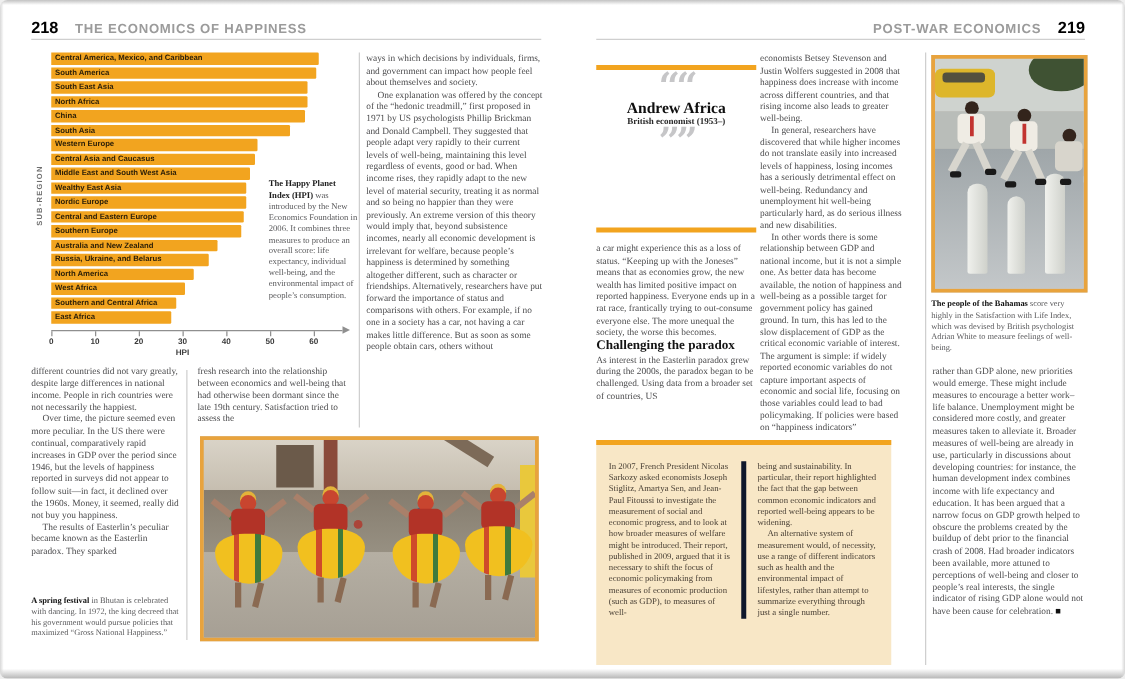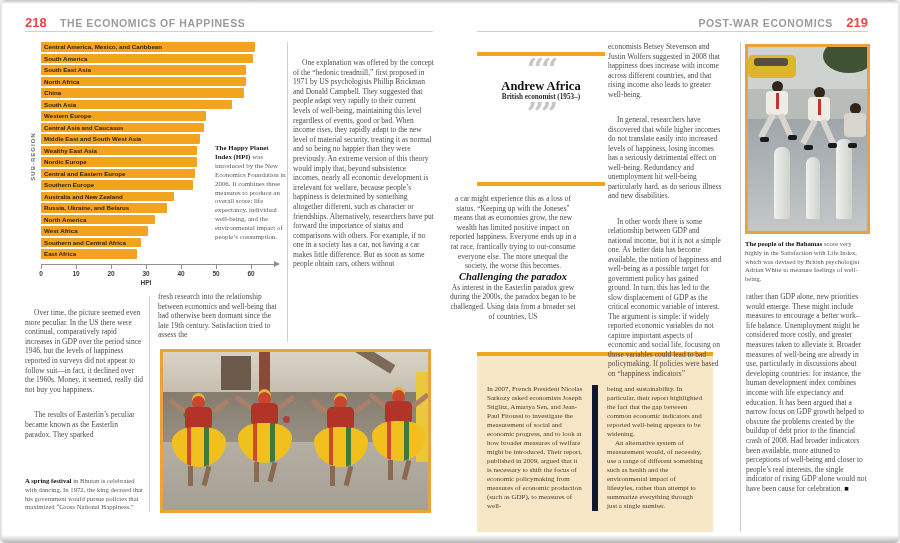--- a/index.html
+++ b/index.html
@@ -7,21 +7,21 @@
           font-family:"Liberation Serif",serif;border-radius:6px;}
   .abs{position:absolute;}
   
   .edge-top{left:0;top:0;width:900px;height:4px;background:linear-gradient(180deg,#c2c2c2,rgba(255,255,255,0));}
   .edge-bottom{left:0;bottom:0;width:900px;height:8px;background:linear-gradient(0deg,#b5b5b5,rgba(255,255,255,0));}
   .edge-left{left:0;top:0;width:3px;height:543px;background:linear-gradient(90deg,#d8d8d8,rgba(255,255,255,0));}
   .edge-right{right:0;top:0;width:3px;height:543px;background:linear-gradient(270deg,#d8d8d8,rgba(255,255,255,0));}
 
   
   .runhead{top:13px;font-family:"Liberation Sans",sans-serif;font-weight:bold;}
-  .pagenum{font-size:13px;color:#ef4444;}
+  .pagenum{font-size:13px;color:#000000;}
   .headtitle{font-size:10.5px;color:#9b9b9b;letter-spacing:.6px;}
   .headrule{top:31px;height:1px;background:#cfcfcf;}
 
   
   .chart{left:25px;top:40px;width:262px;height:252px;}
   .ylab{left:-52px;top:112px;width:120px;height:9px;line-height:9px;text-align:center;
         transform:rotate(-90deg);font-family:"Liberation Sans",sans-serif;font-weight:bold;
         font-size:6px;color:#6e6e6e;letter-spacing:1px;}
   .rows{left:16px;top:2px;}
   .hpi-row{height:11.5px;}
@@ -36,43 +36,43 @@
   .hpi-ticklab{position:absolute;top:6px;width:16px;text-align:center;
                font-family:"Liberation Sans",sans-serif;font-weight:bold;font-size:6.5px;color:#3a3a3a;}
   .xlab{position:absolute;left:0;top:15px;width:210px;text-align:center;
         font-family:"Liberation Sans",sans-serif;font-weight:bold;font-size:6.5px;color:#3a3a3a;}
   .chartnote{left:190px;top:104px;width:72px;font-size:6.9px;line-height:8.9px;color:#5a5a5c;}
   .chartnote b{color:#1c1c1c;}
 
   
   .col{font-size:7.5px;line-height:9.6px;color:#4c4c4e;text-align:left;}
   .col p{margin:0;}
-  .col p.ind{text-indent:9px;margin-top:16px;}
+  .col p.ind{text-indent:9px;}
   .vrule{width:1px;background:#cfcfcf;}
-  .subhead{font-size:10.5px;line-height:12px;font-weight:bold;color:#141414;margin:4px 0 2px 0;font-style:italic;}
+  .subhead{font-size:10.5px;line-height:12px;font-weight:bold;color:#141414;margin:4px 0 2px 0;}
   .caption{font-size:6.7px;line-height:8.8px;color:#5a5a5c;}
   .caption b{color:#111;}
 
   
   .quote{left:477px;top:52px;width:128px;height:134px;text-align:center;}
   .qbar{position:absolute;left:0;width:128px;height:4px;background:#F2A41F;}
   .qmark{font-family:"DejaVu Serif",serif;font-size:30px;line-height:20px;color:#c6c6c8;letter-spacing:-3px;font-weight:bold;}
   .qtext{font-size:10px;line-height:12.2px;color:#515153;margin:2px 4px;}
   .qauthor{font-size:12.5px;line-height:13px;font-weight:bold;color:#0f0f0f;}
   .qattr{font-size:7.2px;line-height:9px;font-weight:bold;color:#2a2a2a;}
 
   
   .mbox{left:477px;top:352px;width:236px;height:180px;box-sizing:border-box;background:#F8E7C6;
         border-top:4px solid #F2A41F;padding:7px 10px 8px 10px;}
   .mtitle{font-size:11.5px;font-weight:bold;color:#231a10;padding-bottom:4px;border-bottom:2px solid #1e1e1e;}
-  .mcols{display:flex;margin-top:22px;}
+  .mcols{display:flex;margin-top:6px;}
   .mcol{width:50%;font-size:7px;line-height:9px;color:#4a4136;}
   .mcol p{margin:0;}
   .mcol p.ind{text-indent:8px;}
-  .mcol2{border-left:6px solid #0f172a;padding-left:9px;}
+  .mcol2{border-left:4px solid #0f172a;padding-left:9px;}
   .mcol1{padding-right:9px;}
 
   
   .photo{box-sizing:border-box;border:3px solid #E8A33D;overflow:hidden;background:#cfc8bd;}
   .ph-bhutan{left:160px;top:349px;width:271px;height:164px;}
   .ph-bahamas{left:745px;top:44px;width:125px;height:190px;}
   .scene{position:absolute;left:0;top:0;right:0;bottom:0;}
 
   
   .bh-wall{position:absolute;left:0;top:0;width:100%;height:40px;background:linear-gradient(180deg,#d9d3c7,#c6beb0);}
@@ -252,32 +252,34 @@
         <span class="hpi-ticklab" style="left: 167px;">50</span>
         <div class="hpi-tick" style="left: 210px;"></div>
         <span class="hpi-ticklab" style="left: 202px;">60</span>
       </div>
     <div class="abs chartnote">
       <b>The Happy Planet Index (HPI) </b><span>was introduced by the New Economics Foundation in 2006. It combines three measures to produce an overall score: life expectancy, individual well-being, and the environmental impact of people’s consumption.</span>
     </div>
   </div>
 
   <div class="abs col" style="left:25px;top:292px;width:119px;">
+    <p>different countries did not vary greatly, despite large differences in national income. People in rich countries were not necessarily the happiest.</p>
     <p class="ind">Over time, the picture seemed even more peculiar. In the US there were continual, comparatively rapid increases in GDP over the period since 1946, but the levels of happiness reported in surveys did not appear to follow suit—in fact, it declined over the 1960s. Money, it seemed, really did not buy you happiness.</p>
     <p class="ind">The results of Easterlin’s peculiar became known as the Easterlin paradox. They sparked</p>
   </div>
   <div class="abs caption" style="left:25px;top:477px;width:122px;">
     <b>A spring festival </b><span>in Bhutan is celebrated with dancing. In 1972, the king decreed that his government would pursue policies that maximized “Gross National Happiness.”</span>
   </div>
   <div class="abs vrule" style="left:149px;top:296px;height:216px;"></div>
   <div class="abs col" style="left:158px;top:292px;width:122px;">
     <p>fresh research into the relationship between economics and well-being that had otherwise been dormant since the late 19th century. Satisfaction tried to assess the</p>
   </div>
   <div class="abs vrule" style="left:287px;top:42px;height:300px;"></div>
   <div class="abs col" style="left:293px;top:42px;width:141px;">
+    <p>ways in which decisions by individuals, firms, and government can impact how people feel about themselves and society.</p>
     <p class="ind">One explanation was offered by the concept of the “hedonic treadmill,” first proposed in 1971 by US psychologists Phillip Brickman and Donald Campbell. They suggested that people adapt very rapidly to their current levels of well-being, maintaining this level regardless of events, good or bad. When income rises, they rapidly adapt to the new level of material security, treating it as normal and so being no happier than they were previously. An extreme version of this theory would imply that, beyond subsistence incomes, nearly all economic development is irrelevant for welfare, because people’s happiness is determined by something altogether different, such as character or friendships. Alternatively, researchers have put forward the importance of status and comparisons with others. For example, if no one in a society has a car, not having a car makes little difference. But as soon as some people obtain cars, others without</p>
   </div>
 
   <div class="abs photo ph-bhutan">
     <div class="scene">
       <div class="bh-wall"></div>
       <div class="bh-door"></div>
       <div class="bh-pillar"></div>
       <div class="bh-beam"></div>
       <div class="bh-crowd">
@@ -329,34 +331,34 @@
 
   <div class="abs quote">
     <div class="qbar" style="top:0;"></div>
     <div style="margin-top:8px;" class="qmark"><span>“</span><span>“</span></div>
     <div class="qauthor">Andrew Africa</div>
     <div class="qattr">British economist (1953–)</div>
     <div class="qmark" style="margin-top:2px;"><span>”</span><span>”</span></div>
     <div class="qbar" style="top:130px;"></div>
   </div>
 
-  <div class="abs col" style="left:449px;top:194px;width:128px;text-align:center;">
+  <div class="abs col" style="left:477px;top:194px;width:128px;">
     <p>a car might experience this as a loss of status. “Keeping up with the Joneses” means that as economies grow, the new wealth has limited positive impact on reported happiness. Everyone ends up in a rat race, frantically trying to out-consume everyone else. The more unequal the society, the worse this becomes.</p>
     <p class="subhead">Challenging the paradox</p>
     <p>As interest in the Easterlin paradox grew during the 2000s, the paradox began to be challenged. Using data from a broader set of countries, US</p>
   </div>
 
   <div class="abs mbox">
     <div class="mcols">
       <div class="mcol mcol1">
         <p>In 2007, French President Nicolas Sarkozy asked economists Joseph Stiglitz, Amartya Sen, and Jean-Paul Fitoussi to investigate the measurement of social and economic progress, and to look at how broader measures of welfare might be introduced. Their report, published in 2009, argued that it is necessary to shift the focus of economic policymaking from measures of economic production (such as GDP), to measures of well-</p>
       </div>
       <div class="mcol mcol2">
         <p>being and sustainability. In particular, their report highlighted the fact that the gap between common economic indicators and reported well-being appears to be widening.</p>
-        <p class="ind">An alternative system of measurement would, of necessity, use a range of different something such as health and the environmental impact of lifestyles, rather than attempt to summarize everything through just a single number.</p>
+        <p class="ind">An alternative system of measurement would, of necessity, use a range of different indicators such as health and the environmental impact of lifestyles, rather than attempt to summarize everything through just a single number.</p>
       </div>
     </div>
   </div>
 
   <div class="abs col" style="left:608px;top:42px;width:114px;line-height:9.5px;">
     <p>economists Betsey Stevenson and Justin Wolfers suggested in 2008 that happiness does increase with income across different countries, and that rising income also leads to greater well-being.</p>
     <p class="ind">In general, researchers have discovered that while higher incomes do not translate easily into increased levels of happiness, losing incomes has a seriously detrimental effect on well-being. Redundancy and unemployment hit well-being particularly hard, as do serious illness and new disabilities.</p>
     <p class="ind">In other words there is some relationship between GDP and national income, but it is not a simple one. As better data has become available, the notion of happiness and well-being as a possible target for government policy has gained ground. In turn, this has led to the slow displacement of GDP as the critical economic variable of interest. The argument is simple: if widely reported economic variables do not capture important aspects of economic and social life, focusing on those variables could lead to bad policymaking. If policies were based on “happiness indicators”</p>
   </div>
   <div class="abs vrule" style="left:740px;top:42px;height:490px;"></div>

